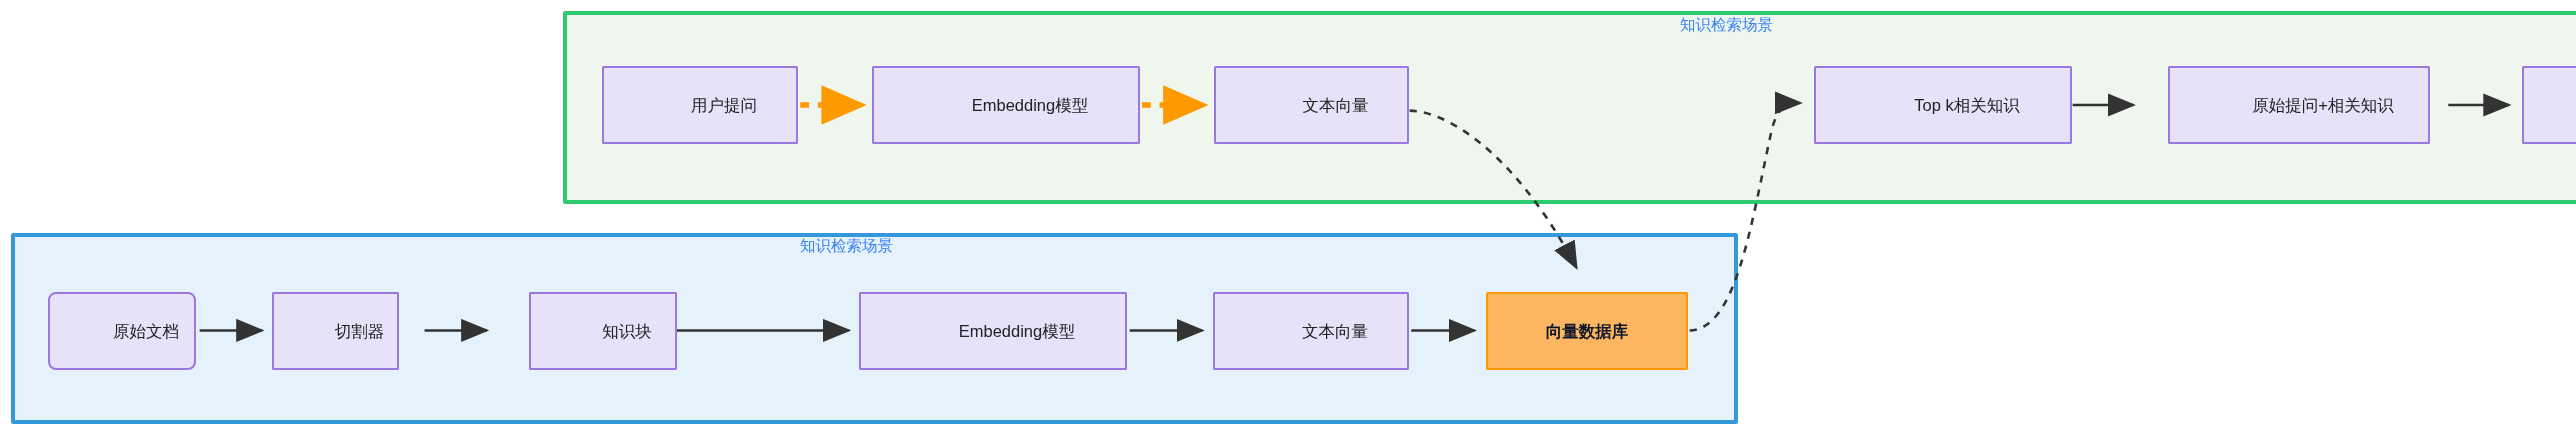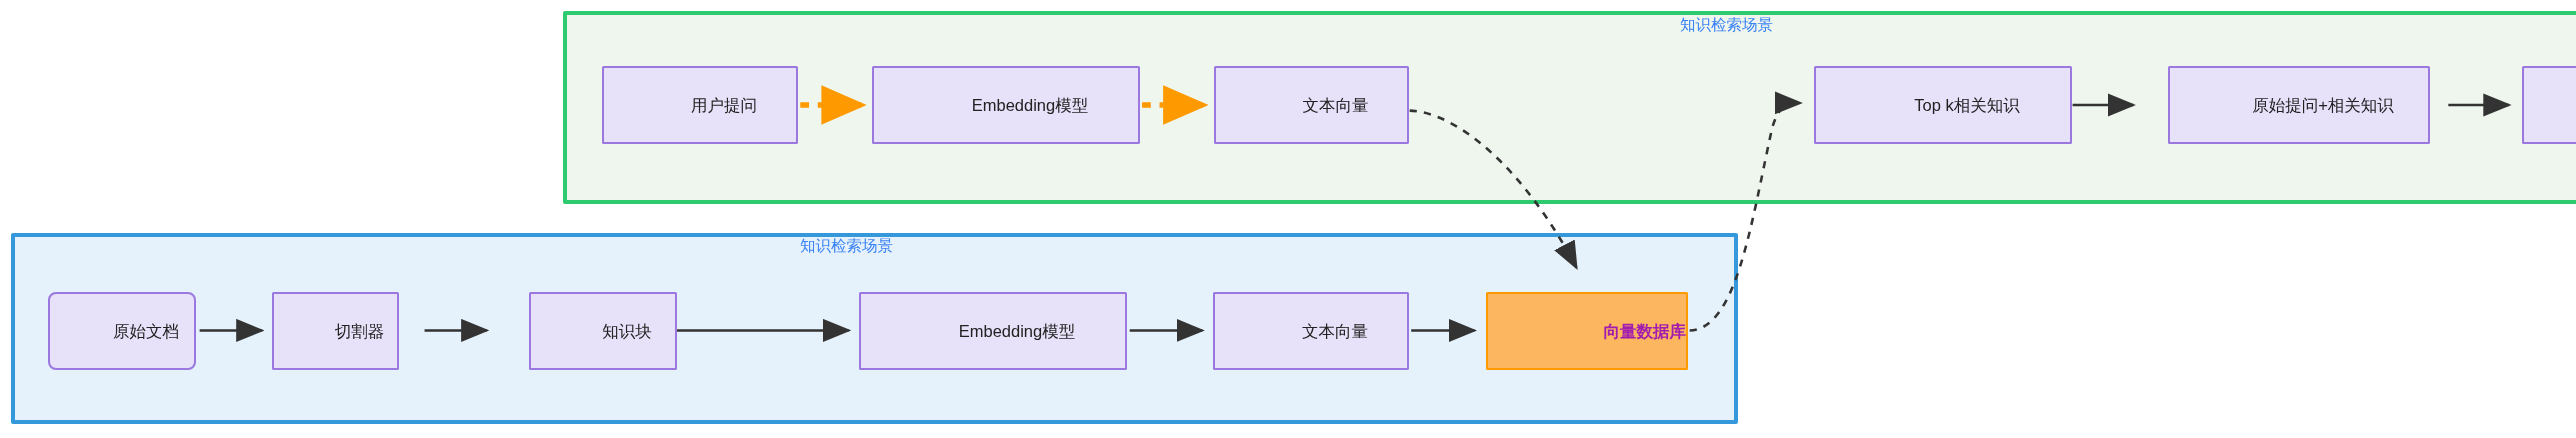--- a/index.html
+++ b/index.html
@@ -19,21 +19,21 @@
       white-space:nowrap;line-height:1;font-weight:400;}
   .sg-title-retrieval{left:1680px;top:16.5px;}
   .sg-title-storage{left:800px;top:238px;}
 
   
   .node{position:absolute;box-sizing:border-box;
       display:flex;align-items:center;justify-content:center;
       font-size:16.5px;color:#222222;line-height:1.1;
       white-space:nowrap;border-radius:1.5px;}
   .node.purple{background:#e7e1f9;border:2.1px solid #9a78e0;padding-left:48px;}
-  .node.orange{background:#fcb65f;border:2.6px solid #ff9900;color:#a21caf;font-weight:600;justify-content:flex-end;}
+  .node.orange{background:#fcb65f;border:2.6px solid #ff9900;color:#0f172a;font-weight:600;}
 
   
   .n-user-question   {left:602px;top:66px;width:196px;height:78px;}
   .n-embed-top       {left:872px;top:66px;width:268px;height:78px;}
   .n-textvec-top     {left:1214px;top:66px;width:195px;height:78px;}
   .n-topk            {left:1814px;top:66px;width:258px;height:78px;}
   .n-prompt-plus     {left:2146px;top:66px;width:262px;height:78px;margin-left:22px;}
   .n-llm             {left:2522px;top:66px;width:214px;height:78px;}
 
   

